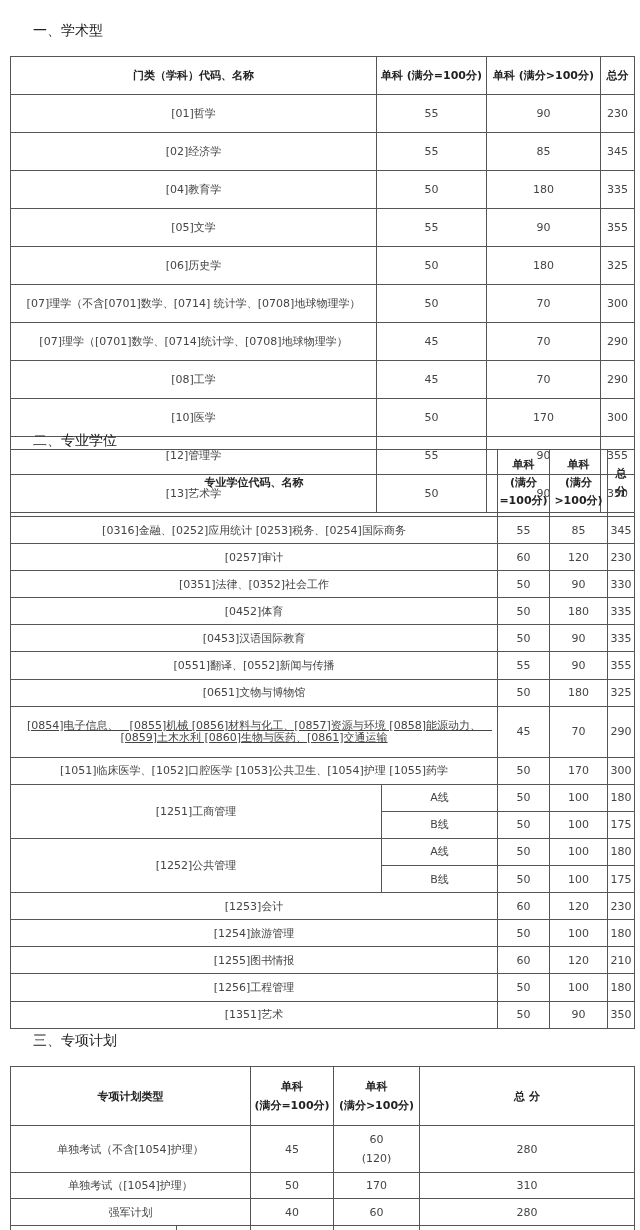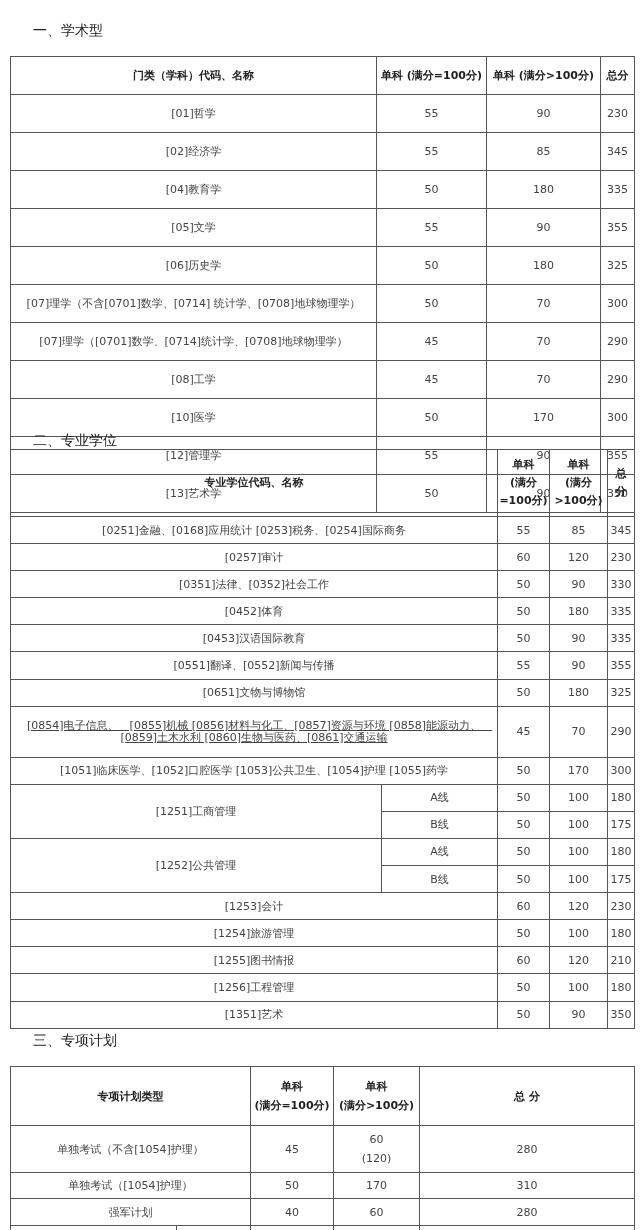--- a/index.html
+++ b/index.html
@@ -117,21 +117,21 @@
       <col style="width:27px">
     </colgroup>
   <tbody>
       <tr style="height:67px;">
     <th colspan="2">专业学位代码、名称</th>
     <th><span>单科</span><br><span>(满分</span><br><span>=100分)</span></th>
     <th><span>单科</span><br><span>(满分</span><br><span>&gt;100分)</span></th>
     <th><span>总</span><br><span>分</span></th>
   </tr>
   <tr>
-        <td colspan="2">[0251]金融、[0168]应用统计 [0253]税务、[0254]国际商务</td>
+        <td colspan="2">[0316]金融、[0252]应用统计 [0253]税务、[0254]国际商务</td>
         <td>55</td>
         <td>85</td>
         <td>345</td>
       </tr>
   <tr>
         <td colspan="2">[0257]审计</td>
         <td>60</td>
         <td>120</td>
         <td>230</td>
       </tr>

